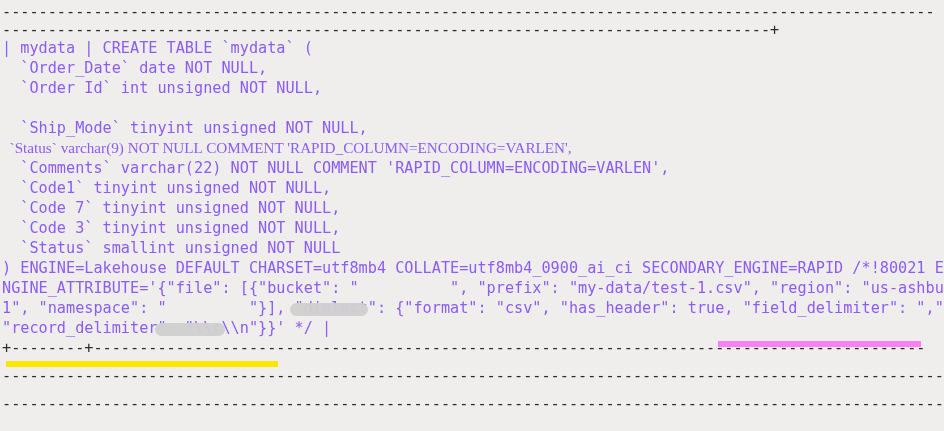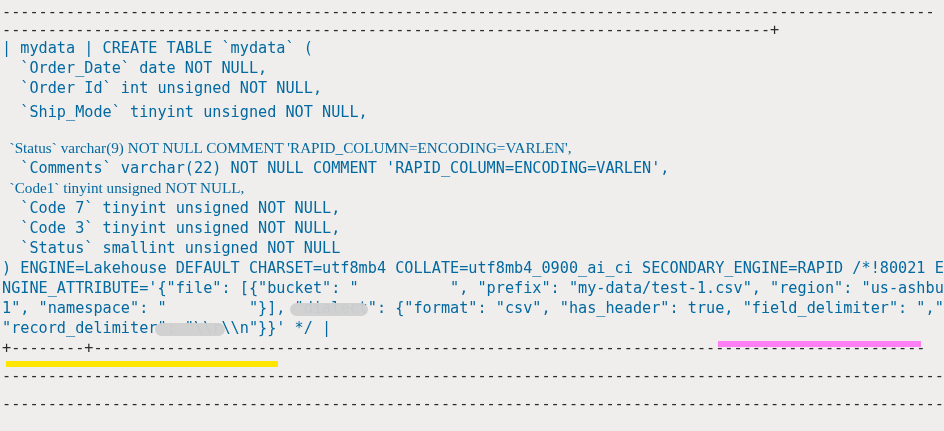--- a/index.html
+++ b/index.html
@@ -21,21 +21,21 @@
     box-sizing: border-box;
     padding: 0;
   }
   .line {
     position: absolute;
     left: 2px;
     height: 20px;
     line-height: 20px;
     font-size: 15.2px;
     letter-spacing: 0px;
-    color: #0369a1;
+    color: #8b5cf6;
     white-space: pre;
     font-family: "DejaVu Sans Mono", "Liberation Mono", monospace;
   }
   .sep {
     color: #2b2b2b;
   }
   
   .hl {
     position: absolute;
     height: 6px;
@@ -56,24 +56,24 @@
 <body>
 
 <div id="terminal">
 
   <div class="line sep" style="top:2px;">------------------------------------------------------------------------------------------------------</div>
   <div class="line sep" style="top:20px;">------------------------------------------------------------------------------------+</div>
 
   <div class="line" style="top:38px;">| mydata | CREATE TABLE `mydata` (</div>
   <div class="line" style="top:58px;">  `Order_Date` date NOT NULL,</div>
   <div class="line" style="top:78px;">  `Order Id` int unsigned NOT NULL,</div>
-  <div class="line" style="top:102px;text-align:center;">  `Ship_Mode` tinyint unsigned NOT NULL,</div>
+  <div class="line" style="top:118px;text-align:center;">  `Ship_Mode` tinyint unsigned NOT NULL,</div>
   <div class="line" style="top:138px;font-family:Liberation Serif, serif;">  `Status` varchar(9) NOT NULL COMMENT 'RAPID_COLUMN=ENCODING=VARLEN',</div>
   <div class="line" style="top:158px;">  `Comments` varchar(22) NOT NULL COMMENT 'RAPID_COLUMN=ENCODING=VARLEN',</div>
-  <div class="line" style="top:178px;font-family:Liberation Serif, serif;">  `Code1` tinyint unsigned NOT NULL,</div>
+  <div class="line" style="top:178px;">  `Code1` tinyint unsigned NOT NULL,</div>
   <div class="line" style="top:198px;">  `Code 7` tinyint unsigned NOT NULL,</div>
   <div class="line" style="top:218px;">  `Code 3` tinyint unsigned NOT NULL,</div>
   <div class="line" style="top:238px;">  `Status` smallint unsigned NOT NULL</div>
   <div class="line" style="top:258px;">) ENGINE=Lakehouse DEFAULT CHARSET=utf8mb4 COLLATE=utf8mb4_0900_ai_ci SECONDARY_ENGINE=RAPID /*!80021 E</div>
   <div class="line" style="top:278px;">NGINE_ATTRIBUTE='{"file": [{"bucket": "          ", "prefix": "my-data/test-1.csv", "region": "us-ashburn-</div>
   <div class="line" style="top:298px;">1", "namespace": "         "}], "dialect": {"format": "csv", "has_header": true, "field_delimiter": ",",</div>
   <div class="line" style="top:318px;">"record_delimiter": "\\r\\n"}}' */ |</div>
 
   <div class="line sep" style="top:338px;">+--------+-------------------------------------------------------------------------------------------</div>
   <div class="line sep" style="top:366px;">-------------------------------------------------------------------------------------------------------</div>

